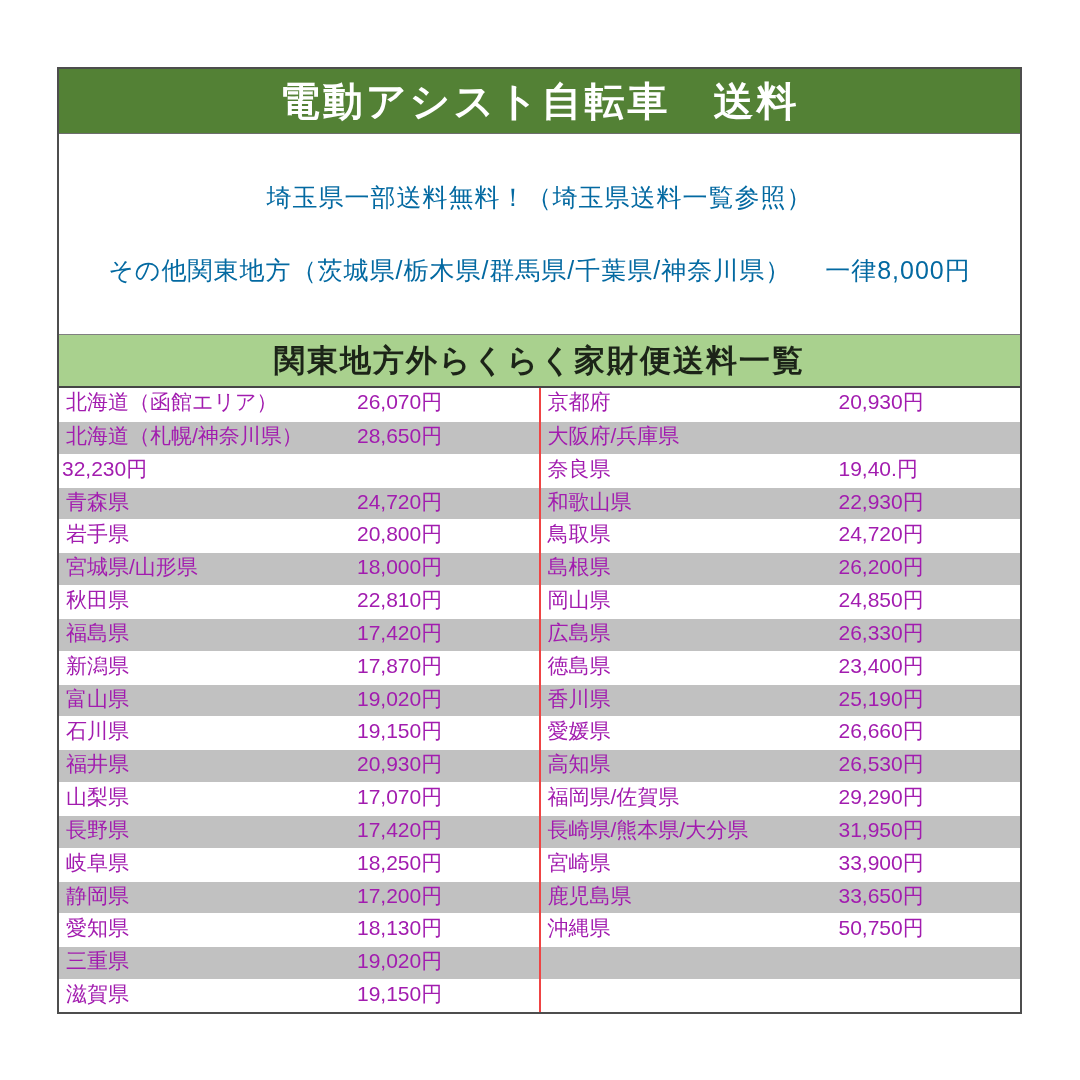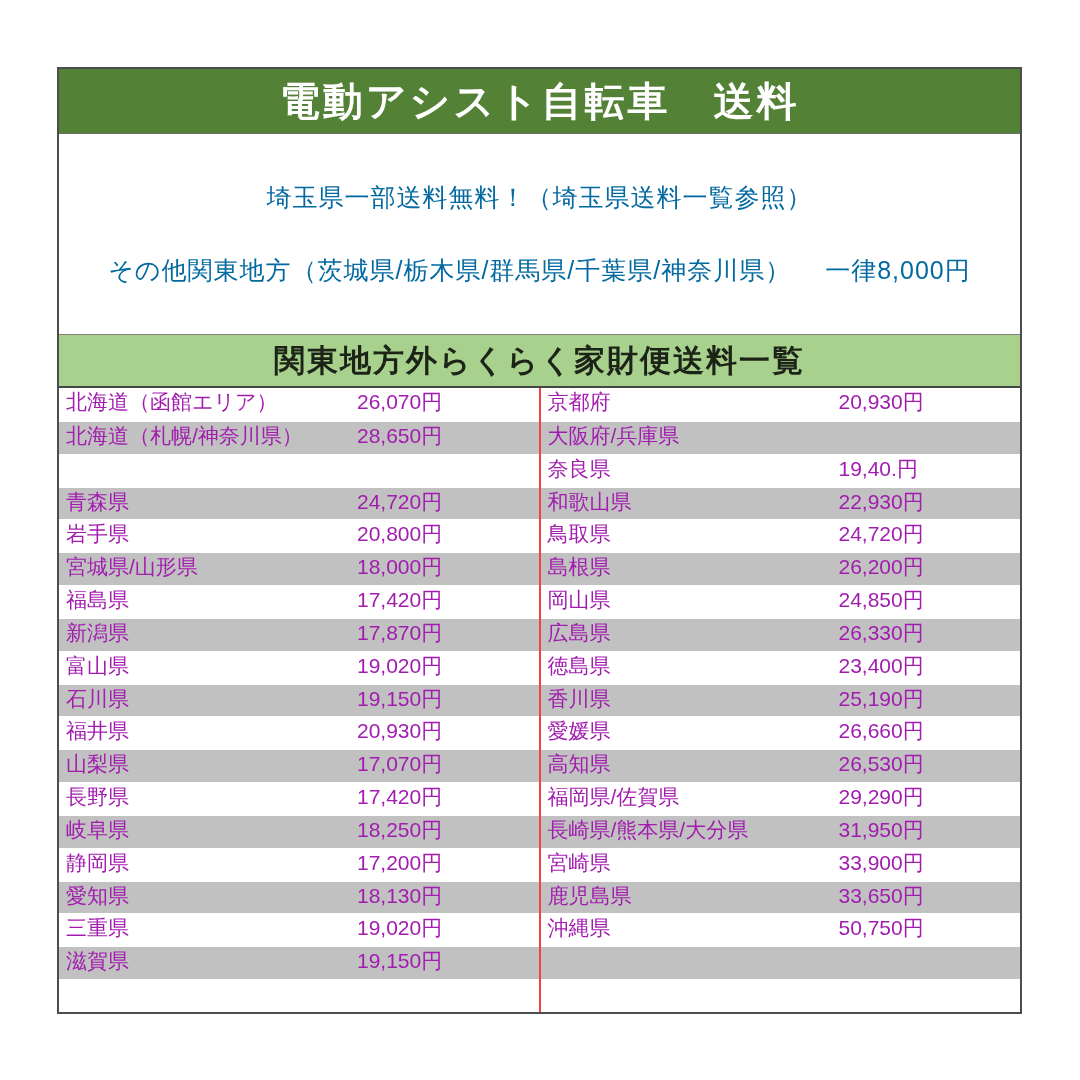--- a/index.html
+++ b/index.html
@@ -127,34 +127,39 @@
     <div class="table-half left">
         <div class="row">
           <div class="cell-name">北海道（函館エリア）</div>
           <div class="cell-price">26,070円</div>
         </div>
         <div class="row">
           <div class="cell-name">北海道（札幌/神奈川県）</div>
           <div class="cell-price">28,650円</div>
         </div>
         <div class="row">
+          <div class="cell-price">32,230円</div>
         </div>
         <div class="row">
           <div class="cell-name">青森県</div>
           <div class="cell-price">24,720円</div>
         </div>
         <div class="row">
           <div class="cell-name">岩手県</div>
           <div class="cell-price">20,800円</div>
         </div>
         <div class="row">
           <div class="cell-name">宮城県/山形県</div>
           <div class="cell-price">18,000円</div>
         </div>
         <div class="row">
+          <div class="cell-name">秋田県</div>
+          <div class="cell-price">22,810円</div>
+        </div>
+        <div class="row">
           <div class="cell-name">福島県</div>
           <div class="cell-price">17,420円</div>
         </div>
         <div class="row">
           <div class="cell-name">新潟県</div>
           <div class="cell-price">17,870円</div>
         </div>
         <div class="row">
           <div class="cell-name">富山県</div>
           <div class="cell-price">19,020円</div>

